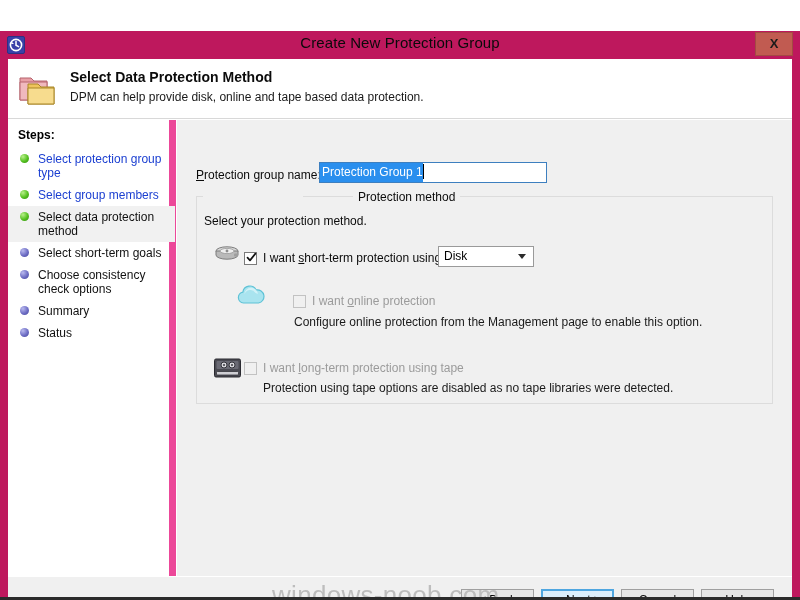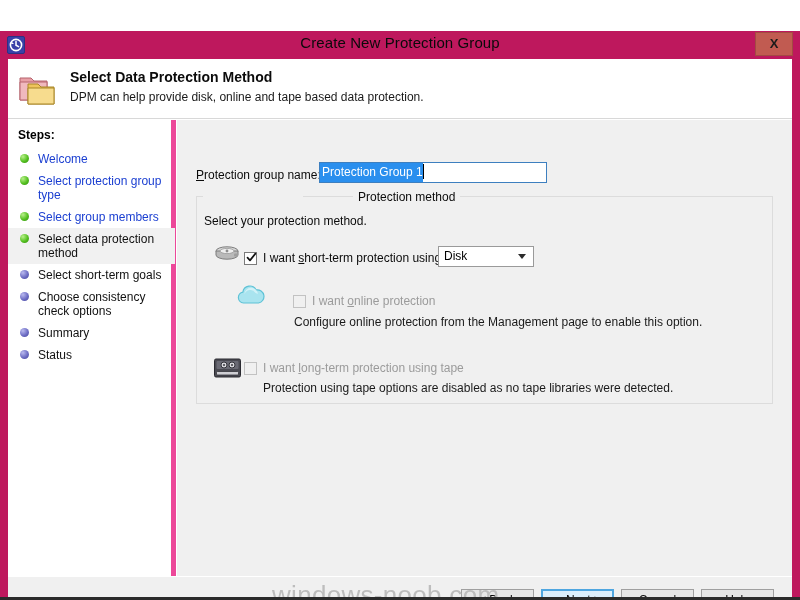--- a/index.html
+++ b/index.html
@@ -111,21 +111,21 @@
     font-size: 12px;
     color: #1a1a1a;
   }
 
   
   #sidebar {
     position: absolute;
     left: 0; top: 61px;
     width: 168px; height: 456px;
     background: #ffffff;
-    border-right: 5px solid #ec4899;
+    border-right: 7px solid #ec4899;
     box-sizing: border-box;
   }
   #steps-label {
     position: absolute;
     left: 10px; top: 8px;
     font-size: 12px;
     font-weight: bold;
     color: #000000;
   }
   #steps-list {
@@ -387,24 +387,20 @@
         </svg>
       </div>
       <div id="banner-title">Select Data Protection Method</div>
       <div id="banner-sub">DPM can help provide disk, online and tape based data protection.</div>
     </div>
 
     <div id="sidebar">
       <div id="steps-label">Steps:</div>
       <div id="steps-list">
 
-        <div class="step">
-          <span class="bullet done"></span>
-          <span class="label link">Welcome</span>
-        </div>
 
         <div class="step">
           <span class="bullet done"></span>
           <span class="label link">Select protection group type</span>
         </div>
 
         <div class="step">
           <span class="bullet done"></span>
           <span class="label link">Select group members</span>
         </div>

